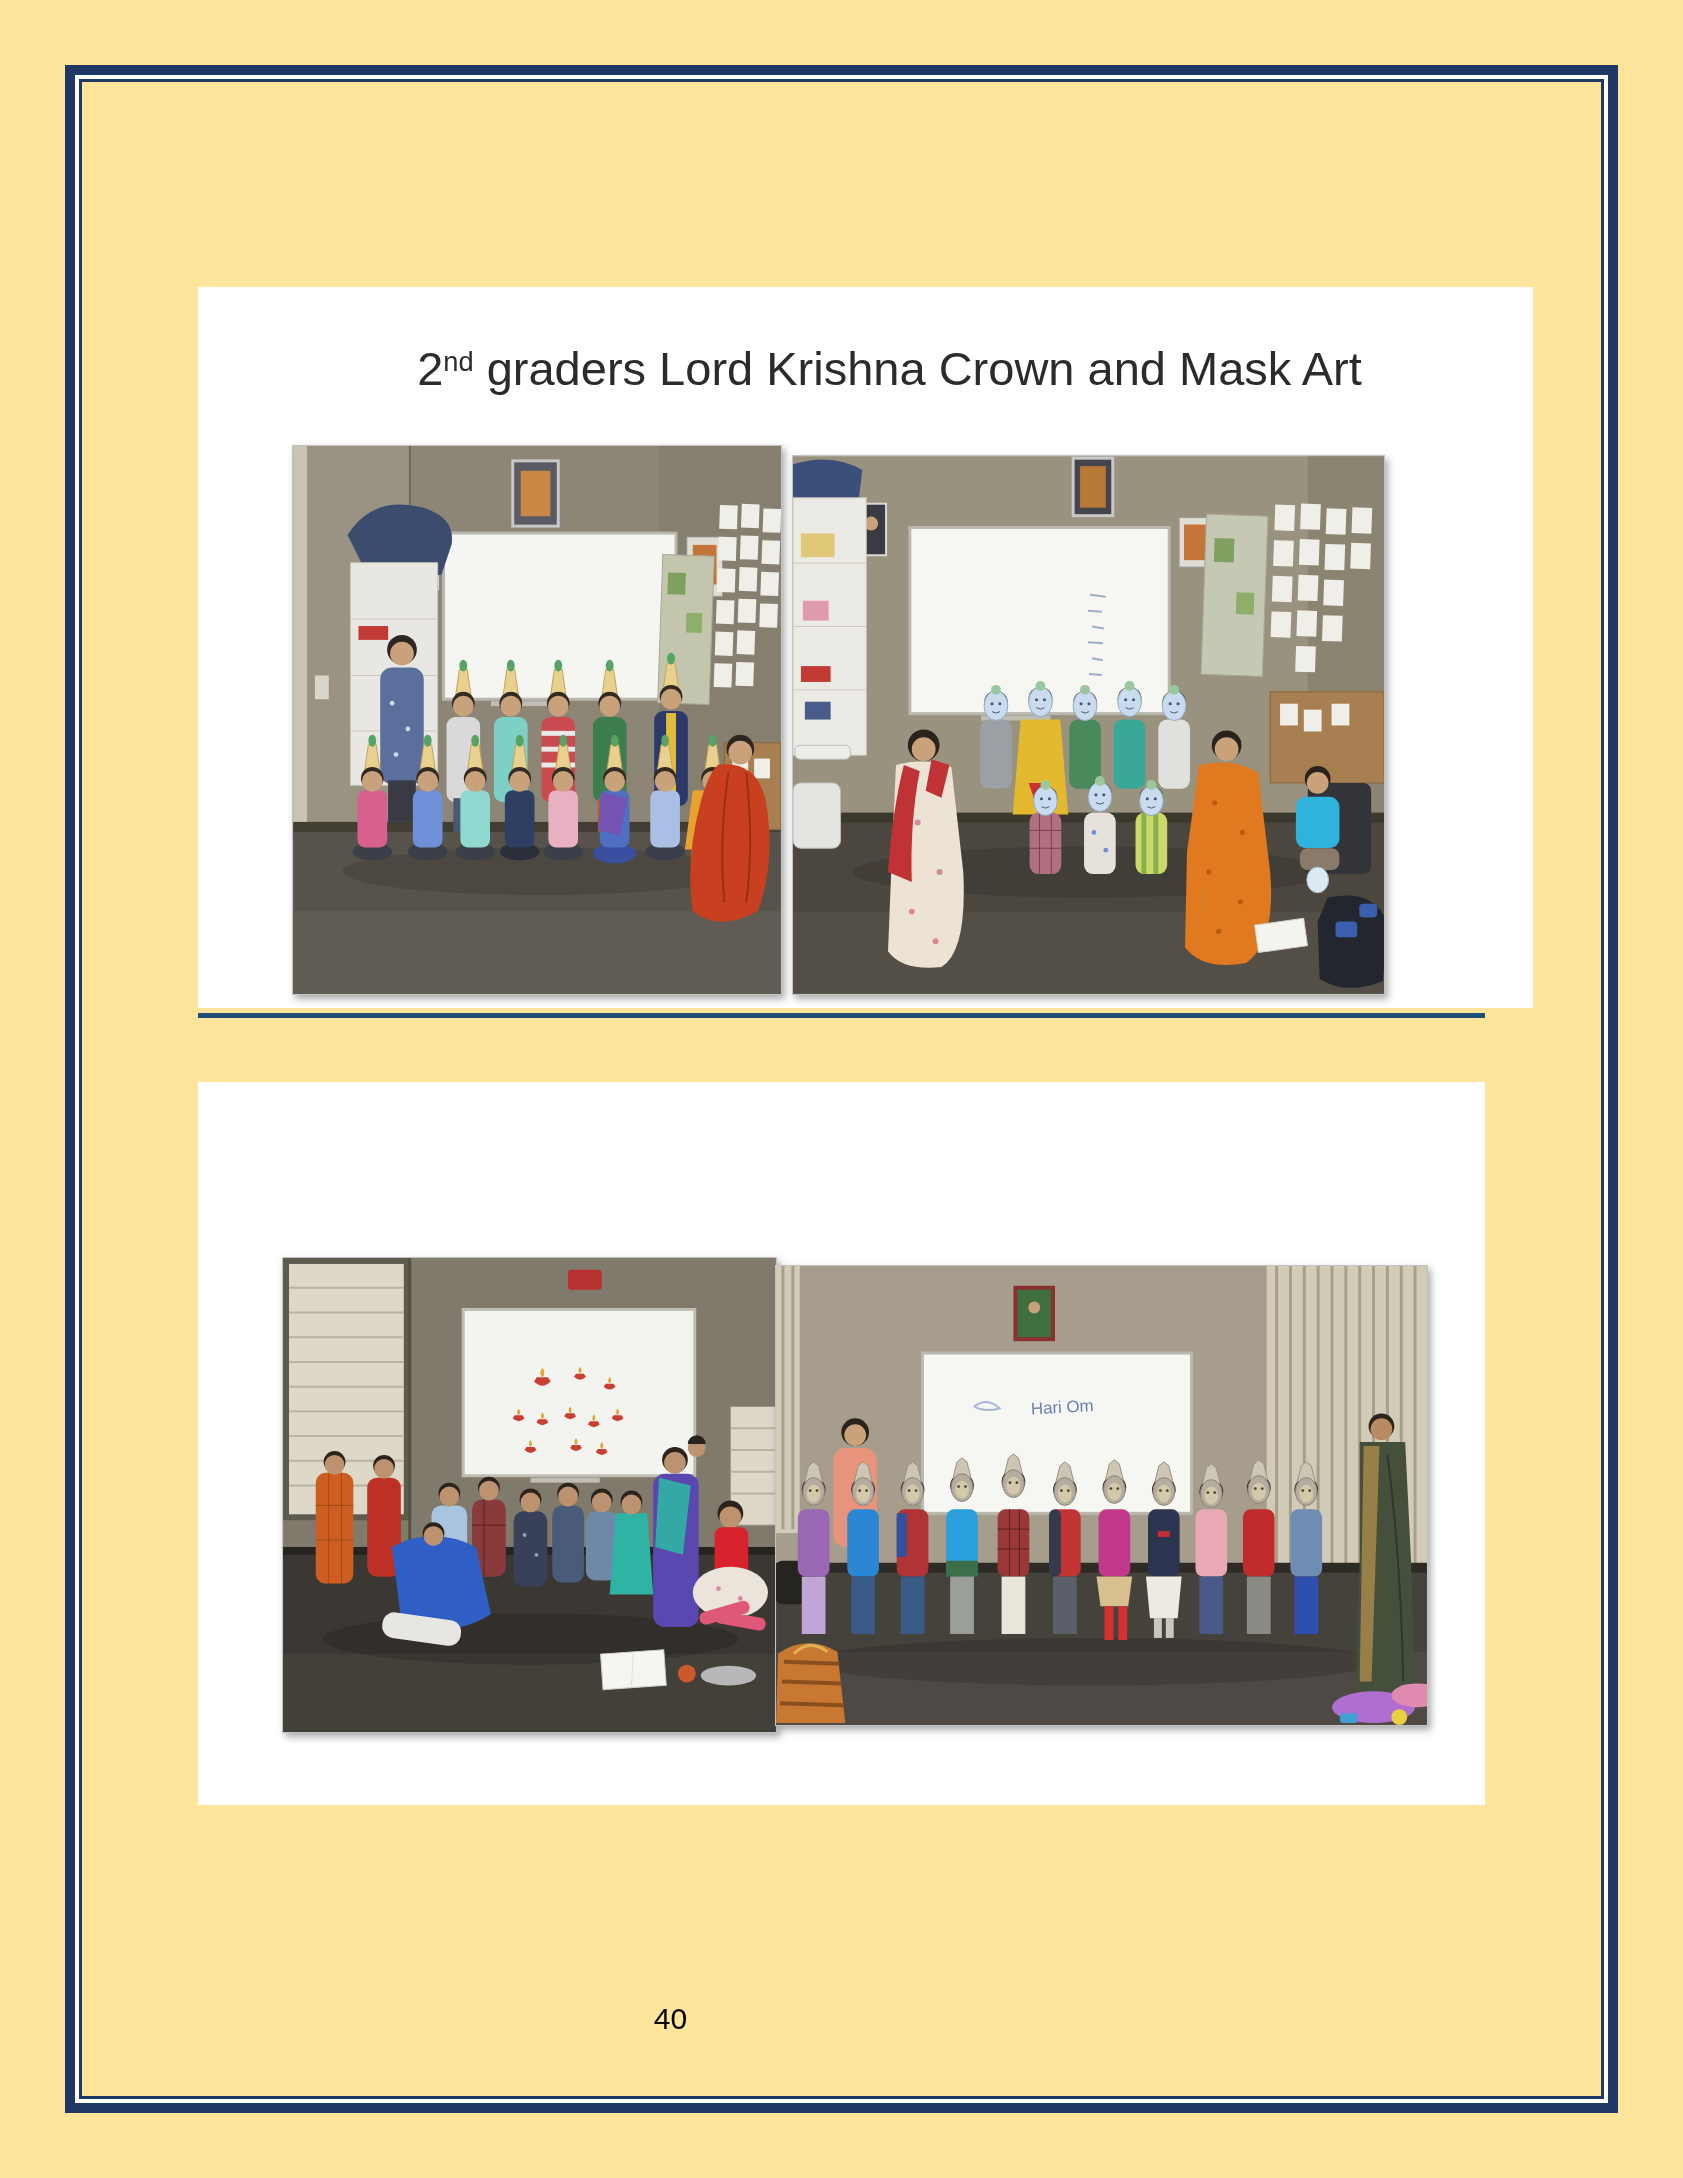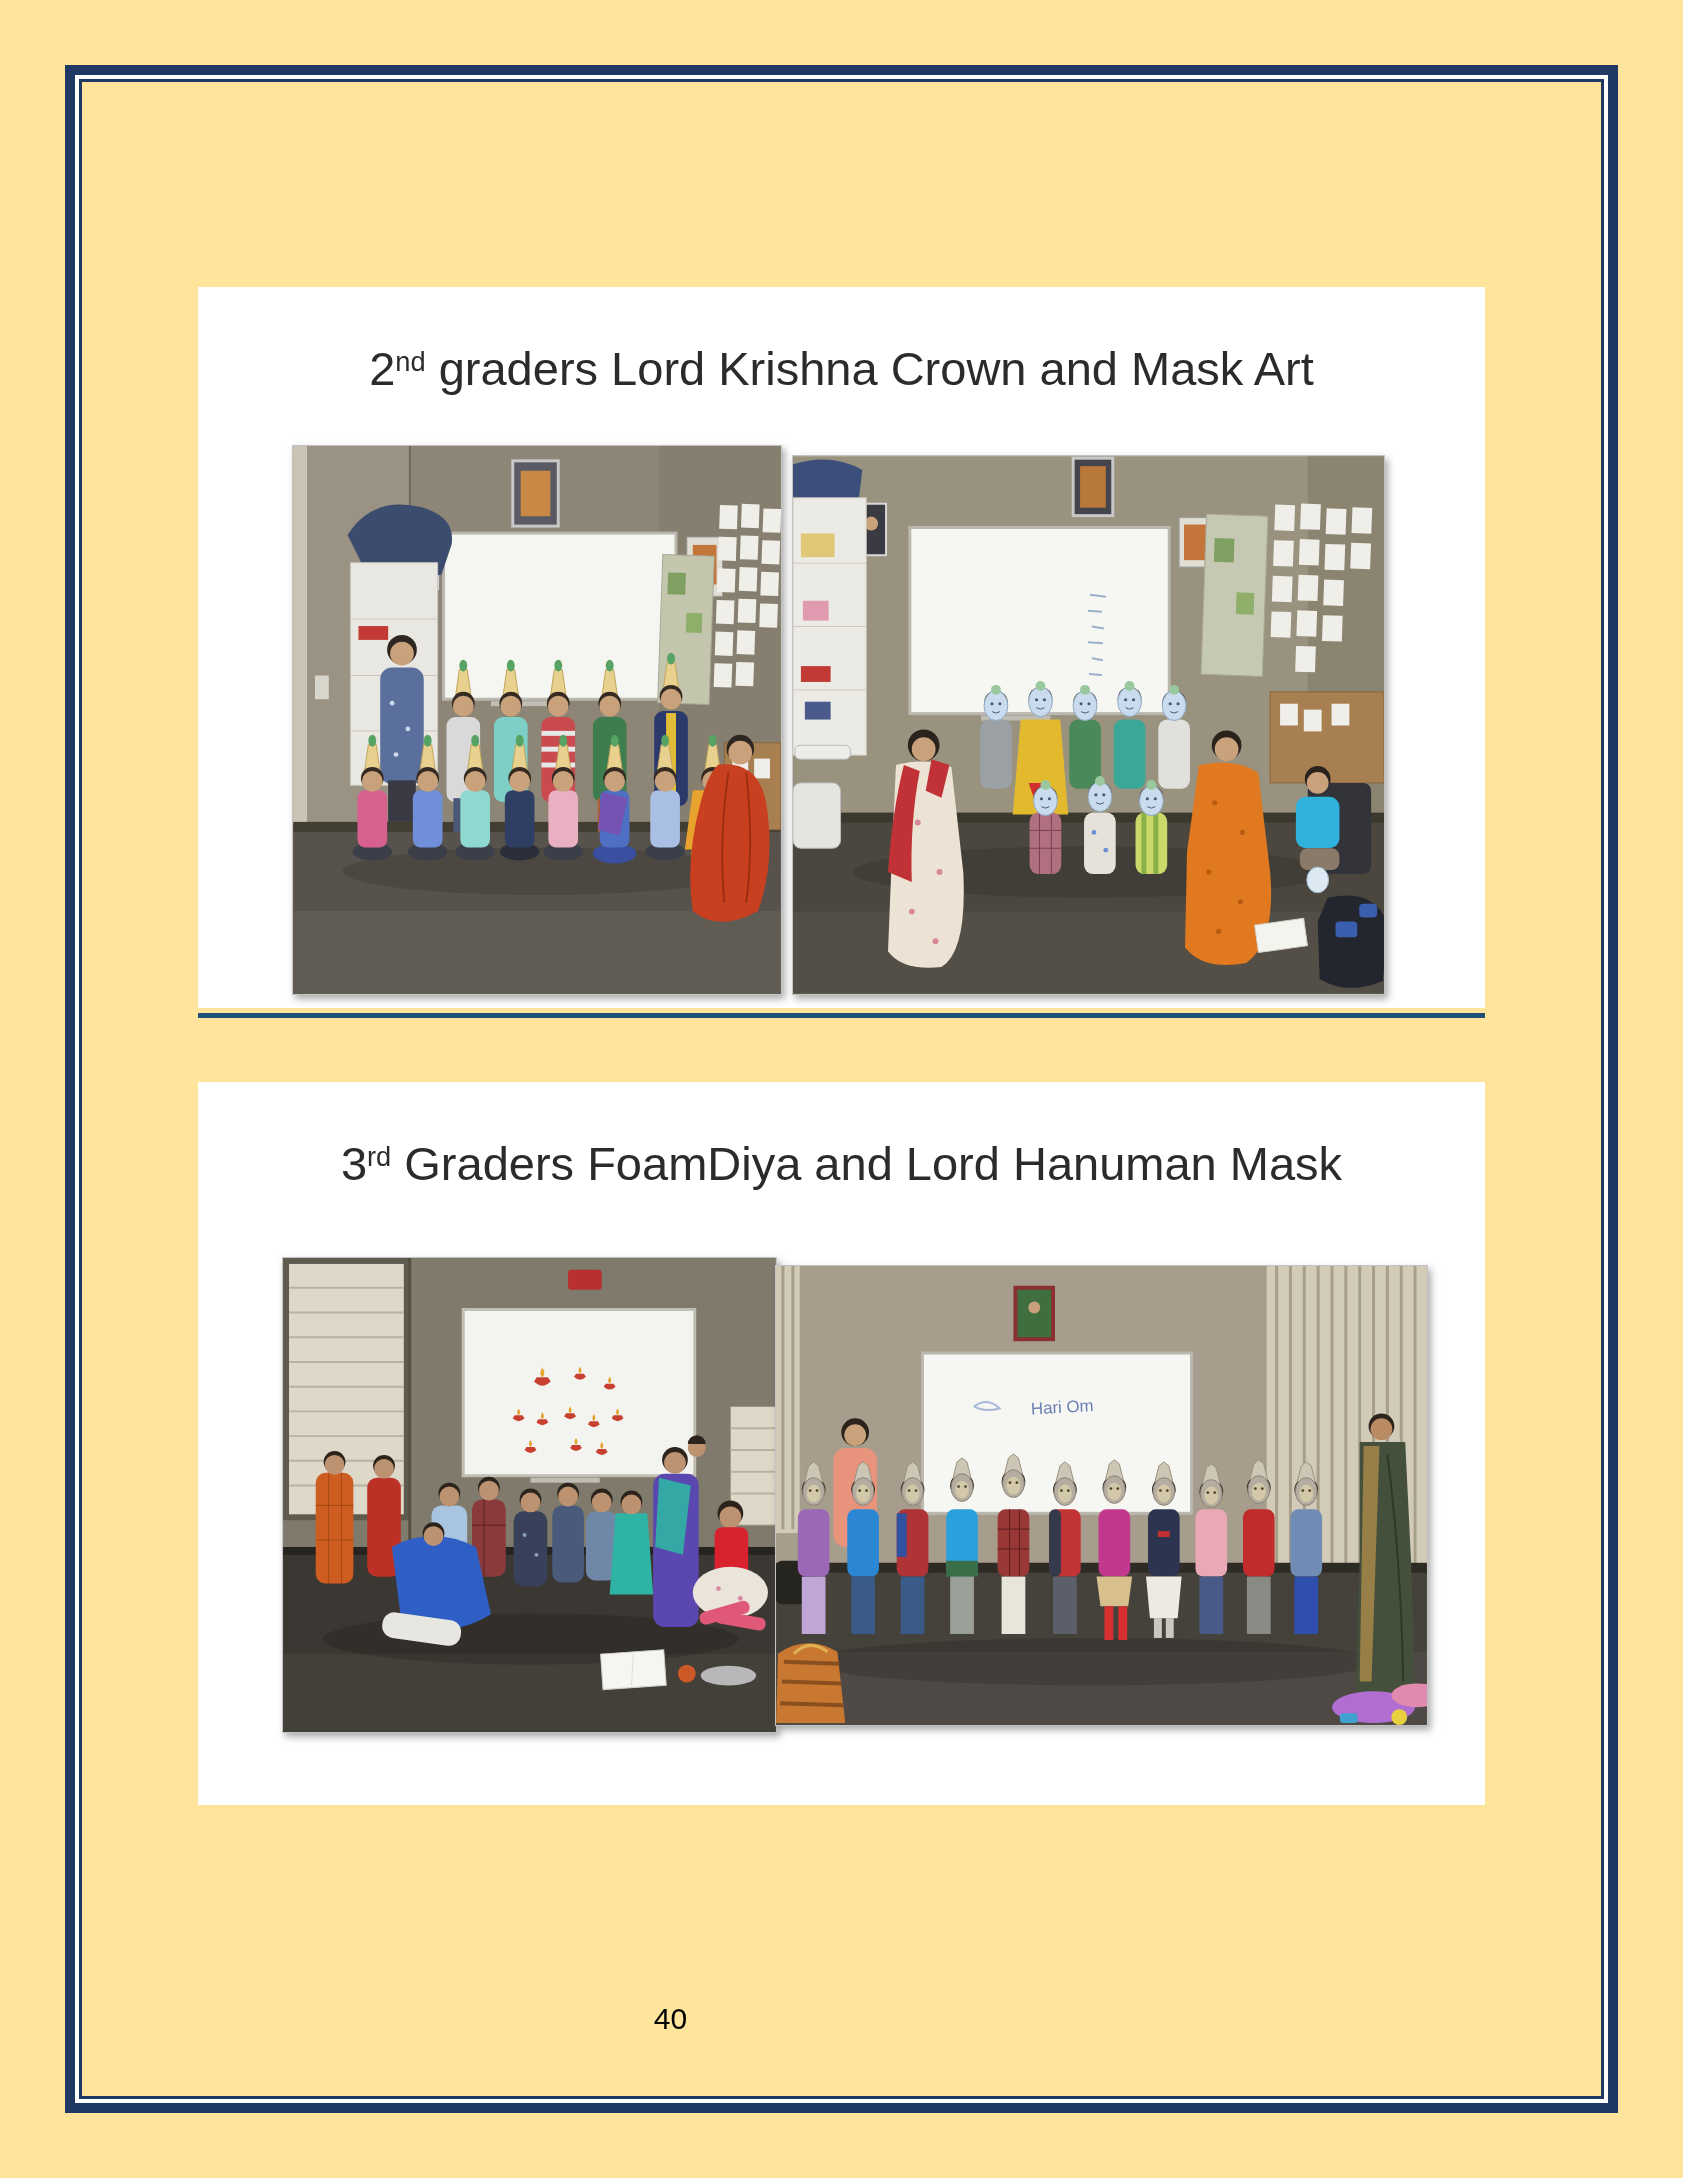--- a/index.html
+++ b/index.html
@@ -11,21 +11,21 @@
   }
   .frame {
     position:absolute; left:65px; top:65px; width:1553px; height:2048px;
     box-sizing:border-box; border:10px solid #1f3864; background:#ffffff;
   }
   .frame-inner {
     position:absolute; left:4px; top:4px; right:4px; bottom:4px;
     border:3px solid #1f3864; background:#ffe49c;
   }
   .card { position:absolute; left:198px; width:1287px; background:#ffffff; }
-  .card1 { top:287px; height:721px; }
+  .card1 { top:287px; height:721px;padding-left:48px; }
   .card2 { top:1082px; height:723px; }
   .title {
     margin:0; padding-top:55px; text-align:center;
     font-size:47px; font-weight:400; color:#2b2b2b; line-height:1.15;
   }
   .ord { font-size:0.58em; vertical-align:0.52em; }
   .photo {
     position:absolute; background:#dddad2;
     border:1px solid #c4c4c4;
     box-shadow:3px 4px 7px rgba(90,90,90,0.5);
@@ -313,21 +313,20 @@
           <rect x="572" y="452" width="18" height="14" rx="4" fill="#3a5fae"></rect>
         </g>
         <rect x="468" y="470" width="50" height="28" fill="#f4f4ee" stroke="#d0d0c8" transform="rotate(-8 493 484)"></rect>
       </svg>
     </figure>
   </section>
 
   <div class="divider"></div>
 
   <section class="card card2">
-    <h1 class="title"><span>3</span><sup class="ord">rd</sup><span> Graders FoamDiya and Lord Hanuman Mask</span></h1>
 
     <figure class="photo p2l" style="margin:0" aria-label="3rd graders seated under a whiteboard decorated with foam diya artwork">
       <svg viewBox="0 0 498 479">
         <defs>
           <g id="ph1">
             <circle cx="0" cy="-2" r="11" fill="#2c241c"></circle>
             <circle cx="0" cy="1" r="10" fill="#bd9270"></circle>
           </g>
           <g id="diya1">
             <path d="M-6,2 Q0,8 6,2 L4,-1 L-4,-1 Z" fill="#c84030"></path>

